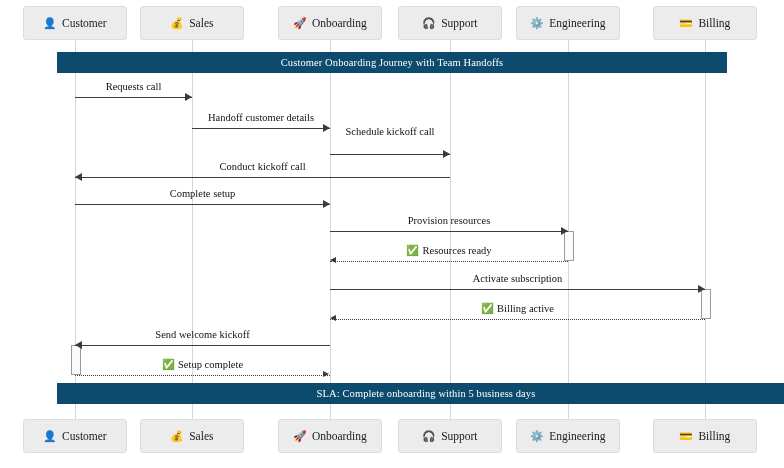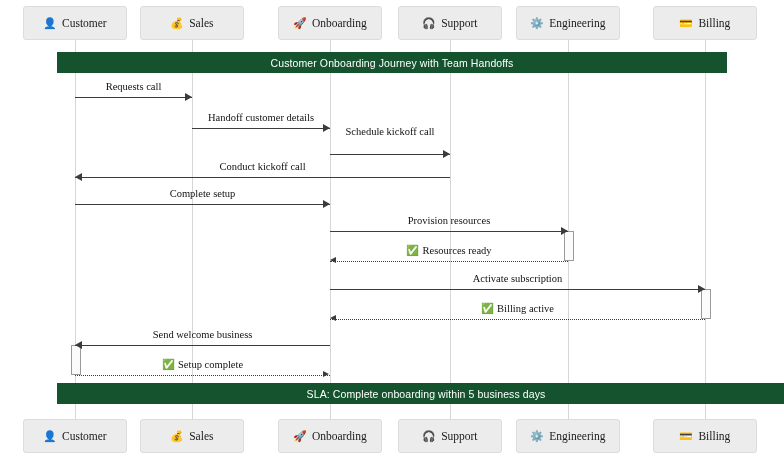--- a/index.html
+++ b/index.html
@@ -45,27 +45,27 @@
   
   .lifeline {
     position: absolute;
     width: 1px;
     background: #d6d6d6;
   }
   
   .banner {
     position: absolute;
     box-sizing: border-box;
-    background: #14532d;
+    background: #0c4a6e;
     color: #ffffff;
     height: 21px;
     display: flex;
     align-items: center;
     justify-content: center;
-    font-family: Liberation Sans, sans-serif;
+    font-family: Liberation Serif, serif;
     font-size: 10.5px;
     letter-spacing: 0.1px;
   }
   
   .activation {
     position: absolute;
     box-sizing: border-box;
     width: 10px;
     background: #fbfbfb;
     border: 1px solid #9a9a9a;
@@ -190,21 +190,21 @@
       </div>
       <div class="msg-line dotted" style="left: 330px; width: 375px; top: 319px;"></div>
       <div class="arrow-head thin left" style="top: 315px; left: 330px;"></div>
       <div class="msg-label" style="left: 517.5px; top: 303px;">
         <span class="check">✅</span>
         <span>Billing active</span>
       </div>
       <div class="msg-line" style="left: 75px; width: 255px; top: 345px;"></div>
       <div class="arrow-head left" style="top: 341px; left: 75px;"></div>
       <div class="msg-label" style="left: 202.5px; top: 329px;">
-        <span>Send welcome business</span>
+        <span>Send welcome kickoff</span>
       </div>
       <div class="msg-line dotted" style="left: 75px; width: 255px; top: 375px;"></div>
       <div class="arrow-head thin right" style="top: 371px; left: 323px;"></div>
       <div class="msg-label" style="left: 202.5px; top: 359px;">
         <span class="check">✅</span>
         <span>Setup complete</span>
       </div>
     </div>
   <div id="layer-participants-top">
       <div class="participant" style="left: 23px; top: 6px; width: 104px;">

